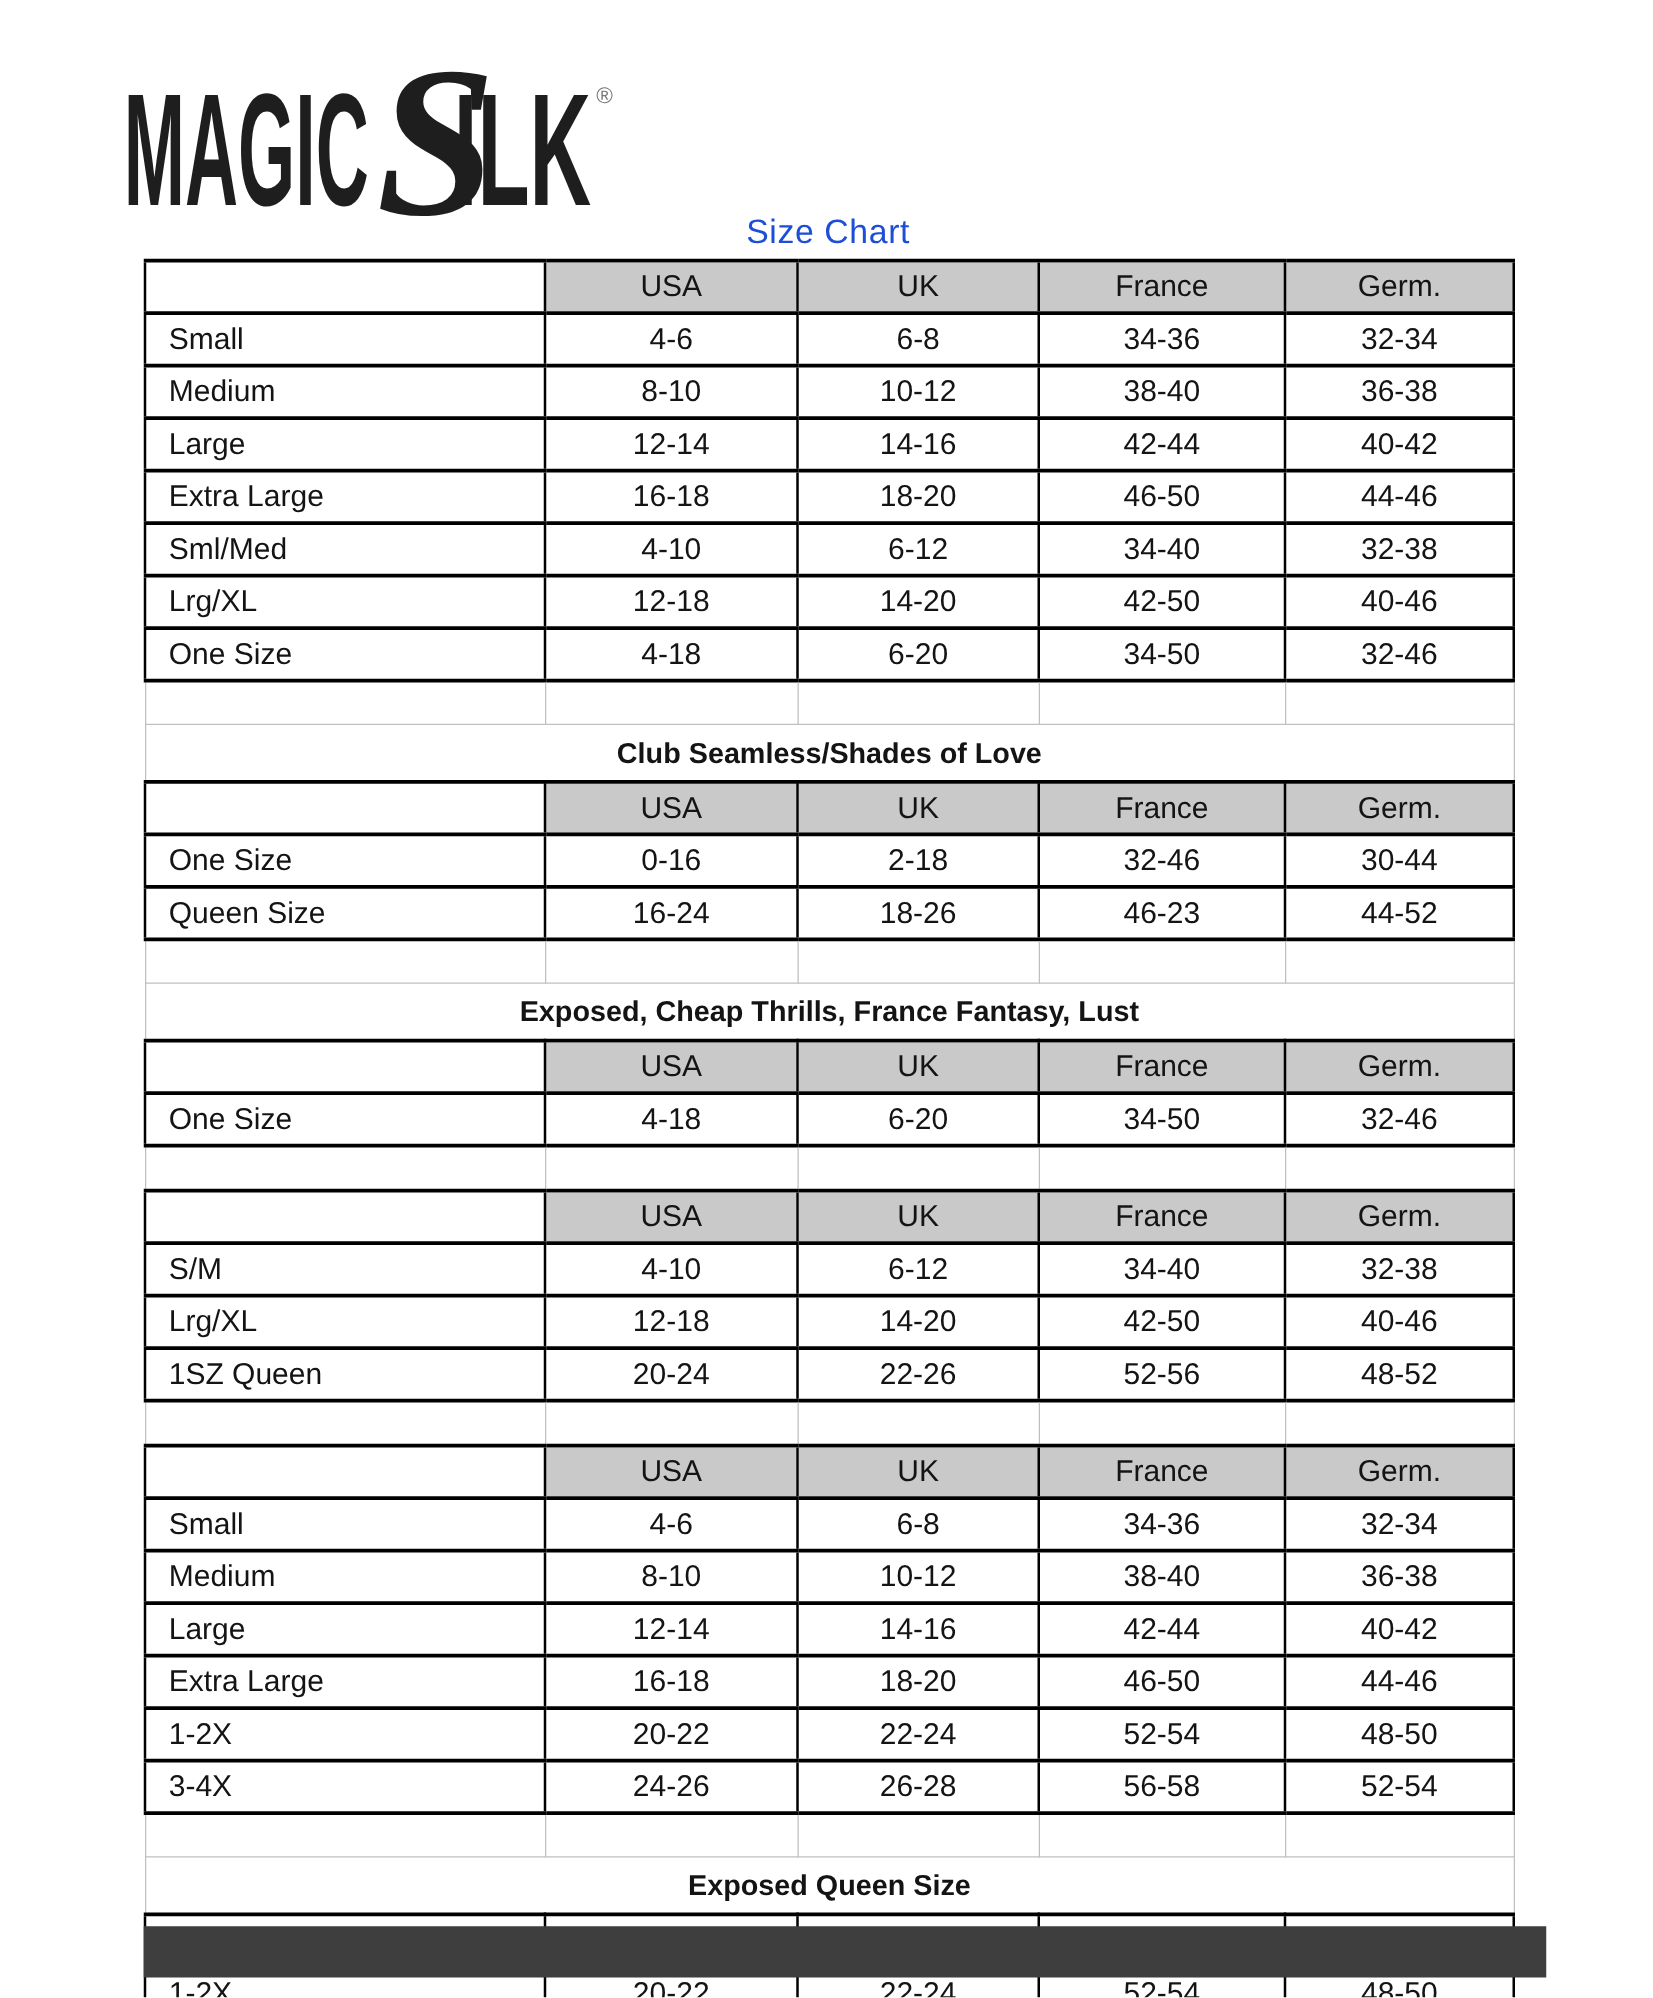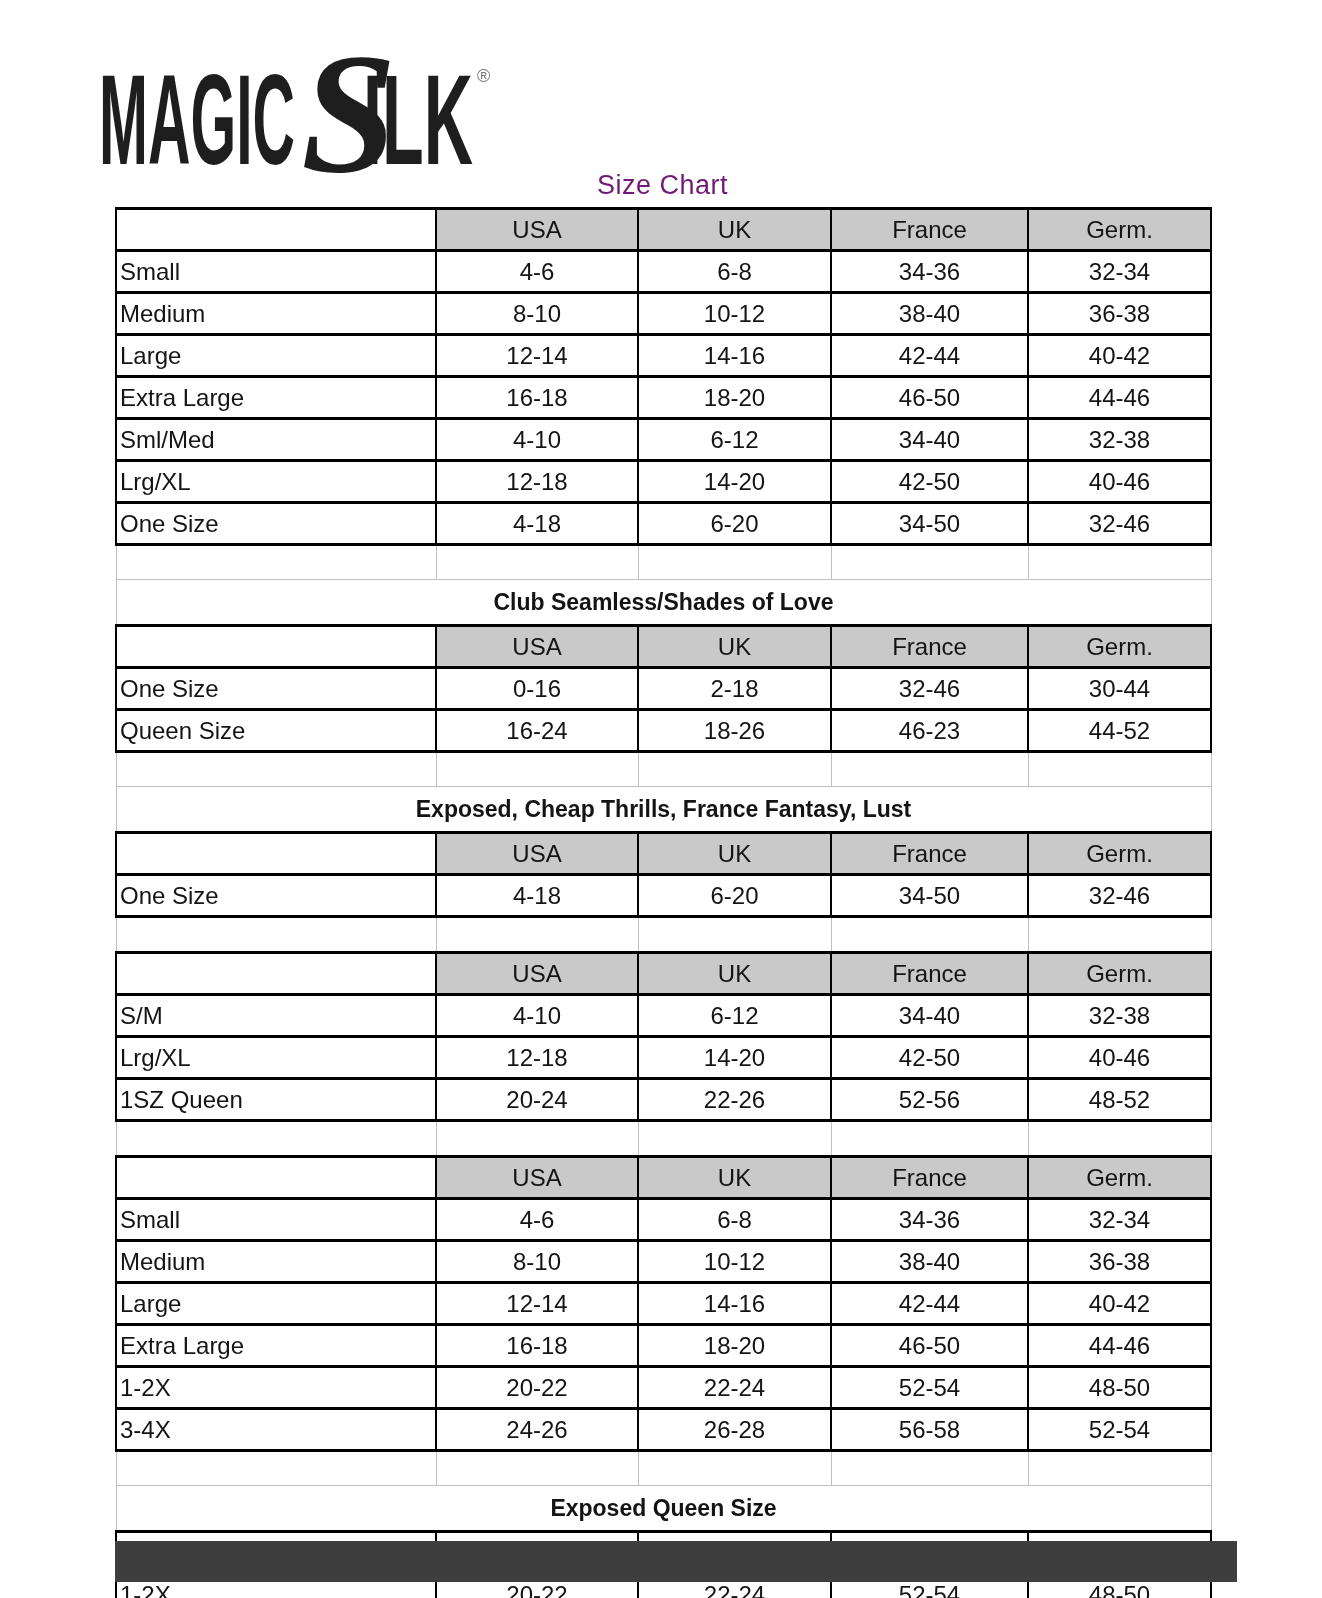--- a/index.html
+++ b/index.html
@@ -10,21 +10,21 @@
     font-family:"Liberation Sans", sans-serif;
     color:var(--text-color,#141414);
     overflow:hidden;
   }
   
   .logo{position:absolute;left:97px;top:24px;width:400px;height:152px;}
   .logo svg{display:block;}
   
   .page-title{
     position:absolute;left:115px;top:170px;width:1095px;
-    text-align:center;font-size:27px;font-weight:400;color:#701a75;
+    text-align:center;font-size:27px;font-weight:400;color:#1d4ed8;
     letter-spacing:0.5px;
   }
   
   table.size-table{
     position:absolute;left:115px;top:207px;width:1095px;
     border-collapse:collapse;table-layout:fixed;
   }
   table.size-table td, table.size-table th{
     overflow:hidden;white-space:nowrap;
     font-size:24px;font-weight:400;color:var(--text-color,#141414);
@@ -34,21 +34,21 @@
     border:2px solid var(--border-color,#000);
     border-top-width:3px;border-bottom-width:3px;
     height:37px;text-align:center;margin-left:46px;
   }
   tr.header-row th.corner-cell{background:#ffffff;}
   tr.data-row td{
     border:2px solid var(--border-color,#000);
     border-top-width:3px;border-bottom-width:3px;
     height:37px;text-align:center;background:#ffffff;
   }
-  tr.data-row td.label-cell{text-align:left;padding-left:3px;}
+  tr.data-row td.label-cell{text-align:left;padding-left:18px;}
   tr.title-row td{
     border:1px solid var(--grid-light,#c0c0c0);
     border-bottom:3px solid var(--border-color,#000);
     height:42px;text-align:center;font-weight:700;font-size:23px;
     background:#ffffff;
   }
   tr.spacer-row td{
     border:1px solid var(--grid-light,#c0c0c0);
     height:31px;background:#ffffff;
   }

